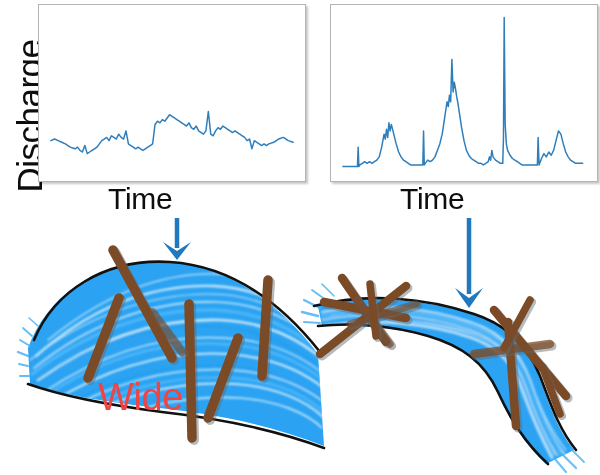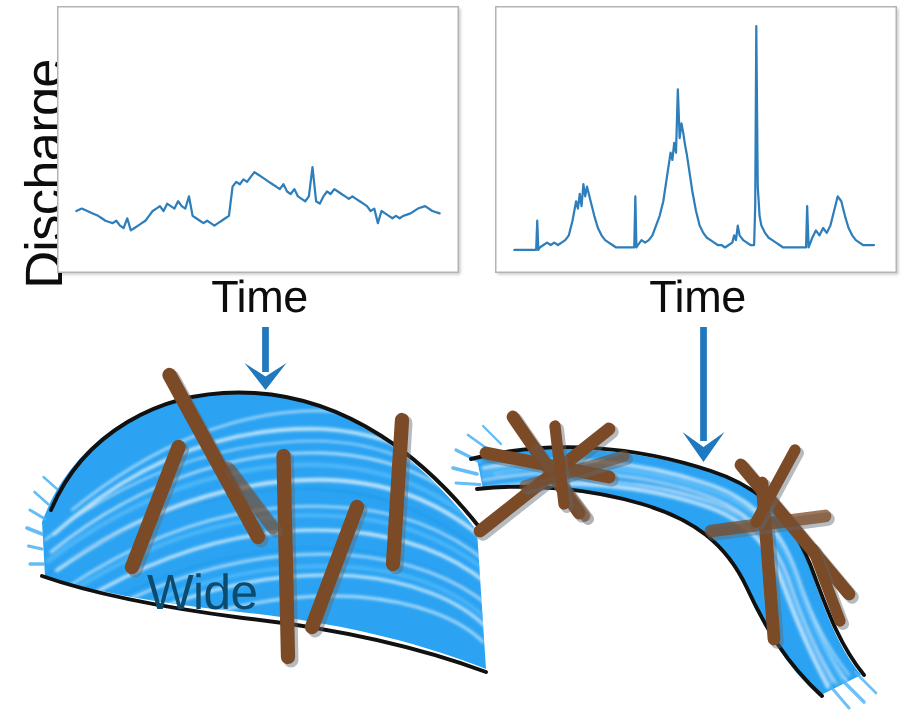--- a/index.html
+++ b/index.html
@@ -38,40 +38,39 @@
   #panel-narrow{left:330px;top:4px; width:268px; height:178px;}
   .panel svg{display:block;width:100%;height:100%;}
 
   
   .xlabel{
     position:absolute;
     font-size:30px;
     color:#0d0d0d;
     letter-spacing:-0.3px;
     white-space:nowrap;
-    text-align:center;
   }
   #xlabel-wide{left:108px; top:182px; width:130px;}
   #xlabel-narrow{left:400px;top:182px; width:130px;}
 
   
   .arrow{position:absolute;}
   #arrow-wide{left:155px; top:218px; width:44px; height:44px;}
   #arrow-narrow{left:447px;top:218px; width:44px; height:92px;}
 
   
   .scene{position:absolute;}
   #scene-wide{left:18px;  top:228px; width:312px; height:247px;}
   #scene-narrow{left:300px;top:228px; width:300px; height:247px;}
   .scene svg{display:block;width:100%;height:100%;overflow:visible;}
 
   .scene-caption{
     position:absolute;
-    font-size:33px;
-    color:#0c4a6e;
+    font-size:38px;
+    color:#ef4444;
     letter-spacing:-0.4px;
     white-space:nowrap;
   }
   #caption-wide{left:98px;  top:376px;}
   #caption-narrow{left:394px;top:370px;}
 </style>
 </head>
 <body>
 
 <div id="figure">

